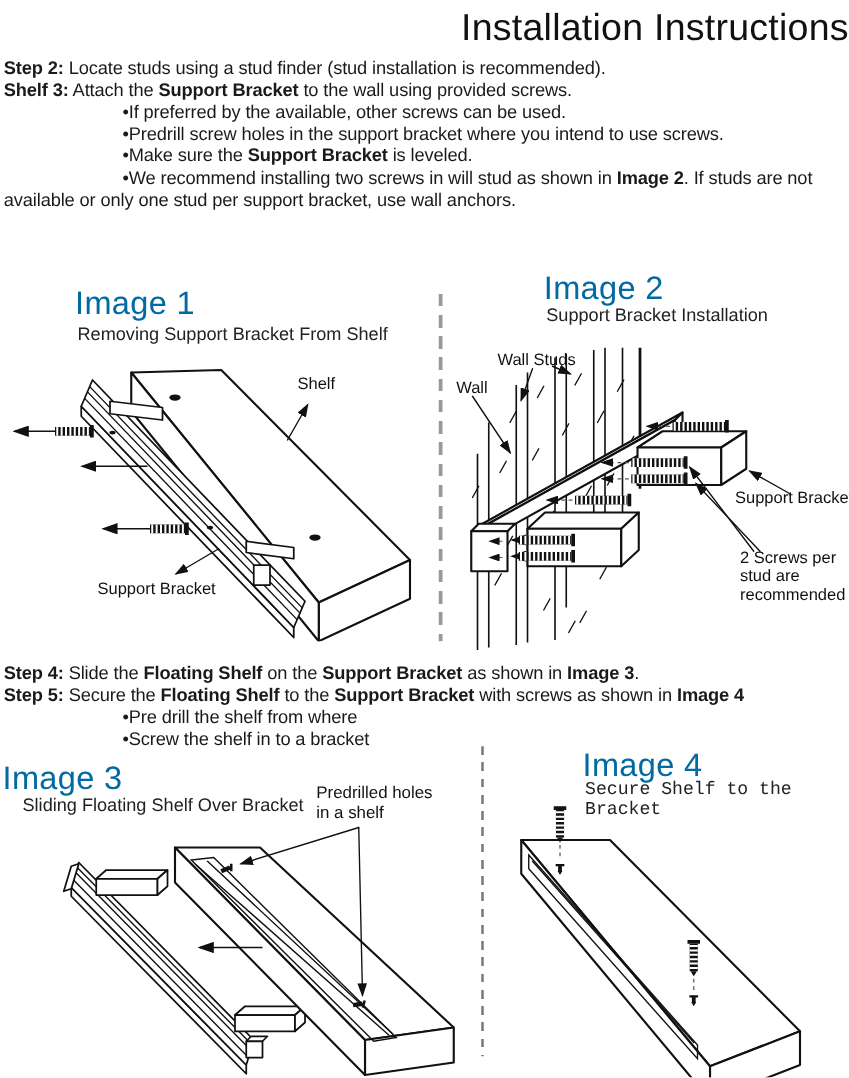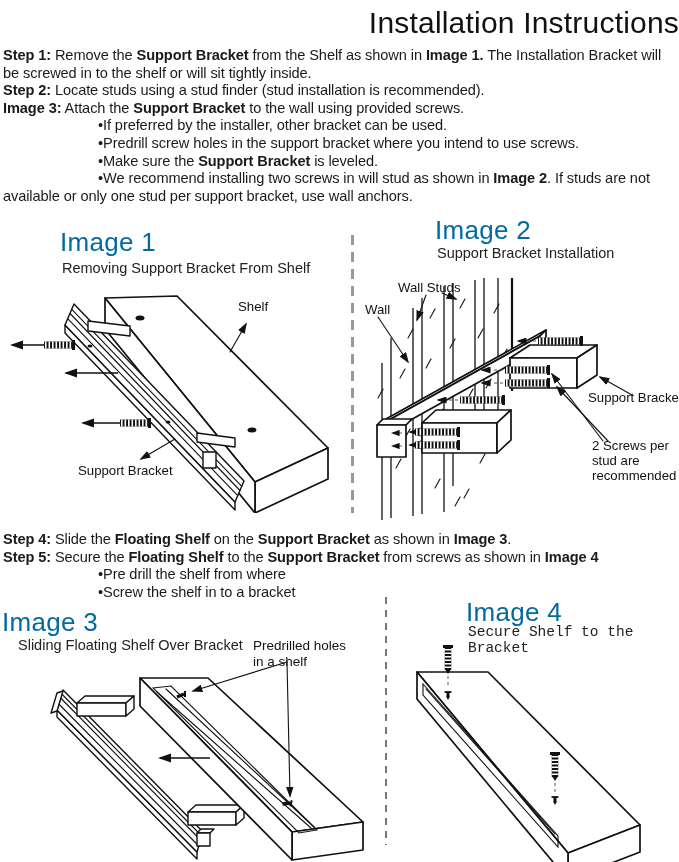--- a/index.html
+++ b/index.html
@@ -11,21 +11,21 @@
   p{margin:0;}
   .page-title{
     left:0;right:0;top:6px;text-align:right;
     font-size:30px;font-weight:400;color:#111;letter-spacing:0.2px;
   }
   .textblock{left:3px;width:673px;font-size:14.6px;line-height:17.6px;letter-spacing:-0.1px;}
   .b{font-weight:bold;}
   .bullet{text-indent:95px;}
   .imgh{font-size:26px;color:#0369a1;letter-spacing:0.3px;line-height:28px;}
   .imgsub{font-size:14.5px;color:#222;line-height:16px;}
-  .smalllab{font-size:13.5px;color:#111;line-height:16px;margin-top:12px;}
+  .smalllab{font-size:13.5px;color:#111;line-height:16px;}
   .div1{
     left:351px;top:235px;width:3px;height:278px;
     background:repeating-linear-gradient(to bottom,#999 0 10px,transparent 10px 17px);
   }
   .div2{
     left:385px;top:597px;width:1.5px;height:248px;
     background:repeating-linear-gradient(to bottom,#777 0 7px,transparent 7px 13px);
   }
   svg{position:absolute;overflow:hidden;}
   .f{fill:#fff;stroke:#111;stroke-width:1.7;stroke-linejoin:round;}
@@ -36,24 +36,23 @@
   .tk{stroke:#111;stroke-width:1.1;fill:none;stroke-linecap:round;}
   .dash{stroke:#555;stroke-width:1;stroke-dasharray:3 3;fill:none;}
   .lab{font-size:13.2px;fill:#111;font-family:"Liberation Sans",sans-serif;}
 </style>
 </head>
 <body>
 
 <div class="abs page-title">Installation Instructions</div>
 
 <div class="abs textblock" style="top:47px;">
-  <p><span class="b">Step 1:</span><span> Remove the </span><span class="b">Support Bracket</span><span> from the Shelf as shown in </span><span class="b">Image 1.</span><span> The Installation Bracket will be screwed in to the shelf or will sit tightly inside.</span></p>
   <p><span class="b">Step 2:</span><span> Locate studs using a stud finder (stud installation is recommended).</span></p>
-  <p><span class="b">Image 3:</span><span> Attach the </span><span class="b">Support Bracket</span><span> to the wall using provided screws.</span></p>
-  <p class="bullet"><span>•If preferred by the installer, other bracket can be used.</span></p>
+  <p><span class="b">Shelf 3:</span><span> Attach the </span><span class="b">Support Bracket</span><span> to the wall using provided screws.</span></p>
+  <p class="bullet"><span>•If preferred by the available, other screws can be used.</span></p>
   <p class="bullet"><span>•Predrill screw holes in the support bracket where you intend to use screws.</span></p>
   <p class="bullet"><span>•Make sure the </span><span class="b">Support Bracket</span><span> is leveled.</span></p>
   <p class="bullet"><span>•We recommend installing two screws in will stud as shown in </span><span class="b">Image 2</span><span>. If studs are not available or only one stud per support bracket, use wall anchors.</span></p>
 </div>
 
 <div class="abs imgh" style="left:60px;top:228px;">Image 1</div>
 <div class="abs imgsub" style="left:62px;top:260px;">Removing Support Bracket From Shelf</div>
 <div class="abs imgh" style="left:435px;top:216px;">Image 2</div>
 <div class="abs imgsub" style="left:437px;top:245px;">Support Bracket Installation</div>
 
@@ -197,21 +196,21 @@
   <text class="lab" x="228" y="124">Support Bracket</text>
   <line class="lt" x1="243" y1="163" x2="192" y2="96" marker-end="url(#arr)"></line>
   <line class="lt" x1="248" y1="163" x2="197" y2="109" marker-end="url(#arr)"></line>
   <text class="lab" x="232" y="172">2 Screws per</text>
   <text class="lab" x="232" y="187">stud are</text>
   <text class="lab" x="232" y="202">recommended</text>
 </svg>
 
 <div class="abs textblock" style="top:531px;">
   <p><span class="b">Step 4:</span><span> Slide the </span><span class="b">Floating Shelf</span><span> on the </span><span class="b">Support Bracket</span><span> as shown in </span><span class="b">Image 3</span><span>.</span></p>
-  <p><span class="b">Step 5:</span><span> Secure the </span><span class="b">Floating Shelf</span><span> to the </span><span class="b">Support Bracket</span><span> from screws as shown in </span><span class="b">Image 4</span></p>
+  <p><span class="b">Step 5:</span><span> Secure the </span><span class="b">Floating Shelf</span><span> to the </span><span class="b">Support Bracket</span><span> with screws as shown in </span><span class="b">Image 4</span></p>
   <p class="bullet"><span>•Pre drill the shelf from where</span></p>
   <p class="bullet"><span>•Screw the shelf in to a bracket</span></p>
 </div>
 
 <div class="abs imgh" style="left:2px;top:608px;">Image 3</div>
 <div class="abs imgsub" style="left:18px;top:637px;">Sliding Floating Shelf Over Bracket</div>
 <div class="abs imgh" style="left:466px;top:598px;">Image 4</div>
 <div class="abs imgsub" style="left:468px;top:624px;font-family:Liberation Mono, monospace;">Secure Shelf to the Bracket</div>
 <div class="abs smalllab" style="left:253px;top:626px;">
   <div>Predrilled holes</div>

